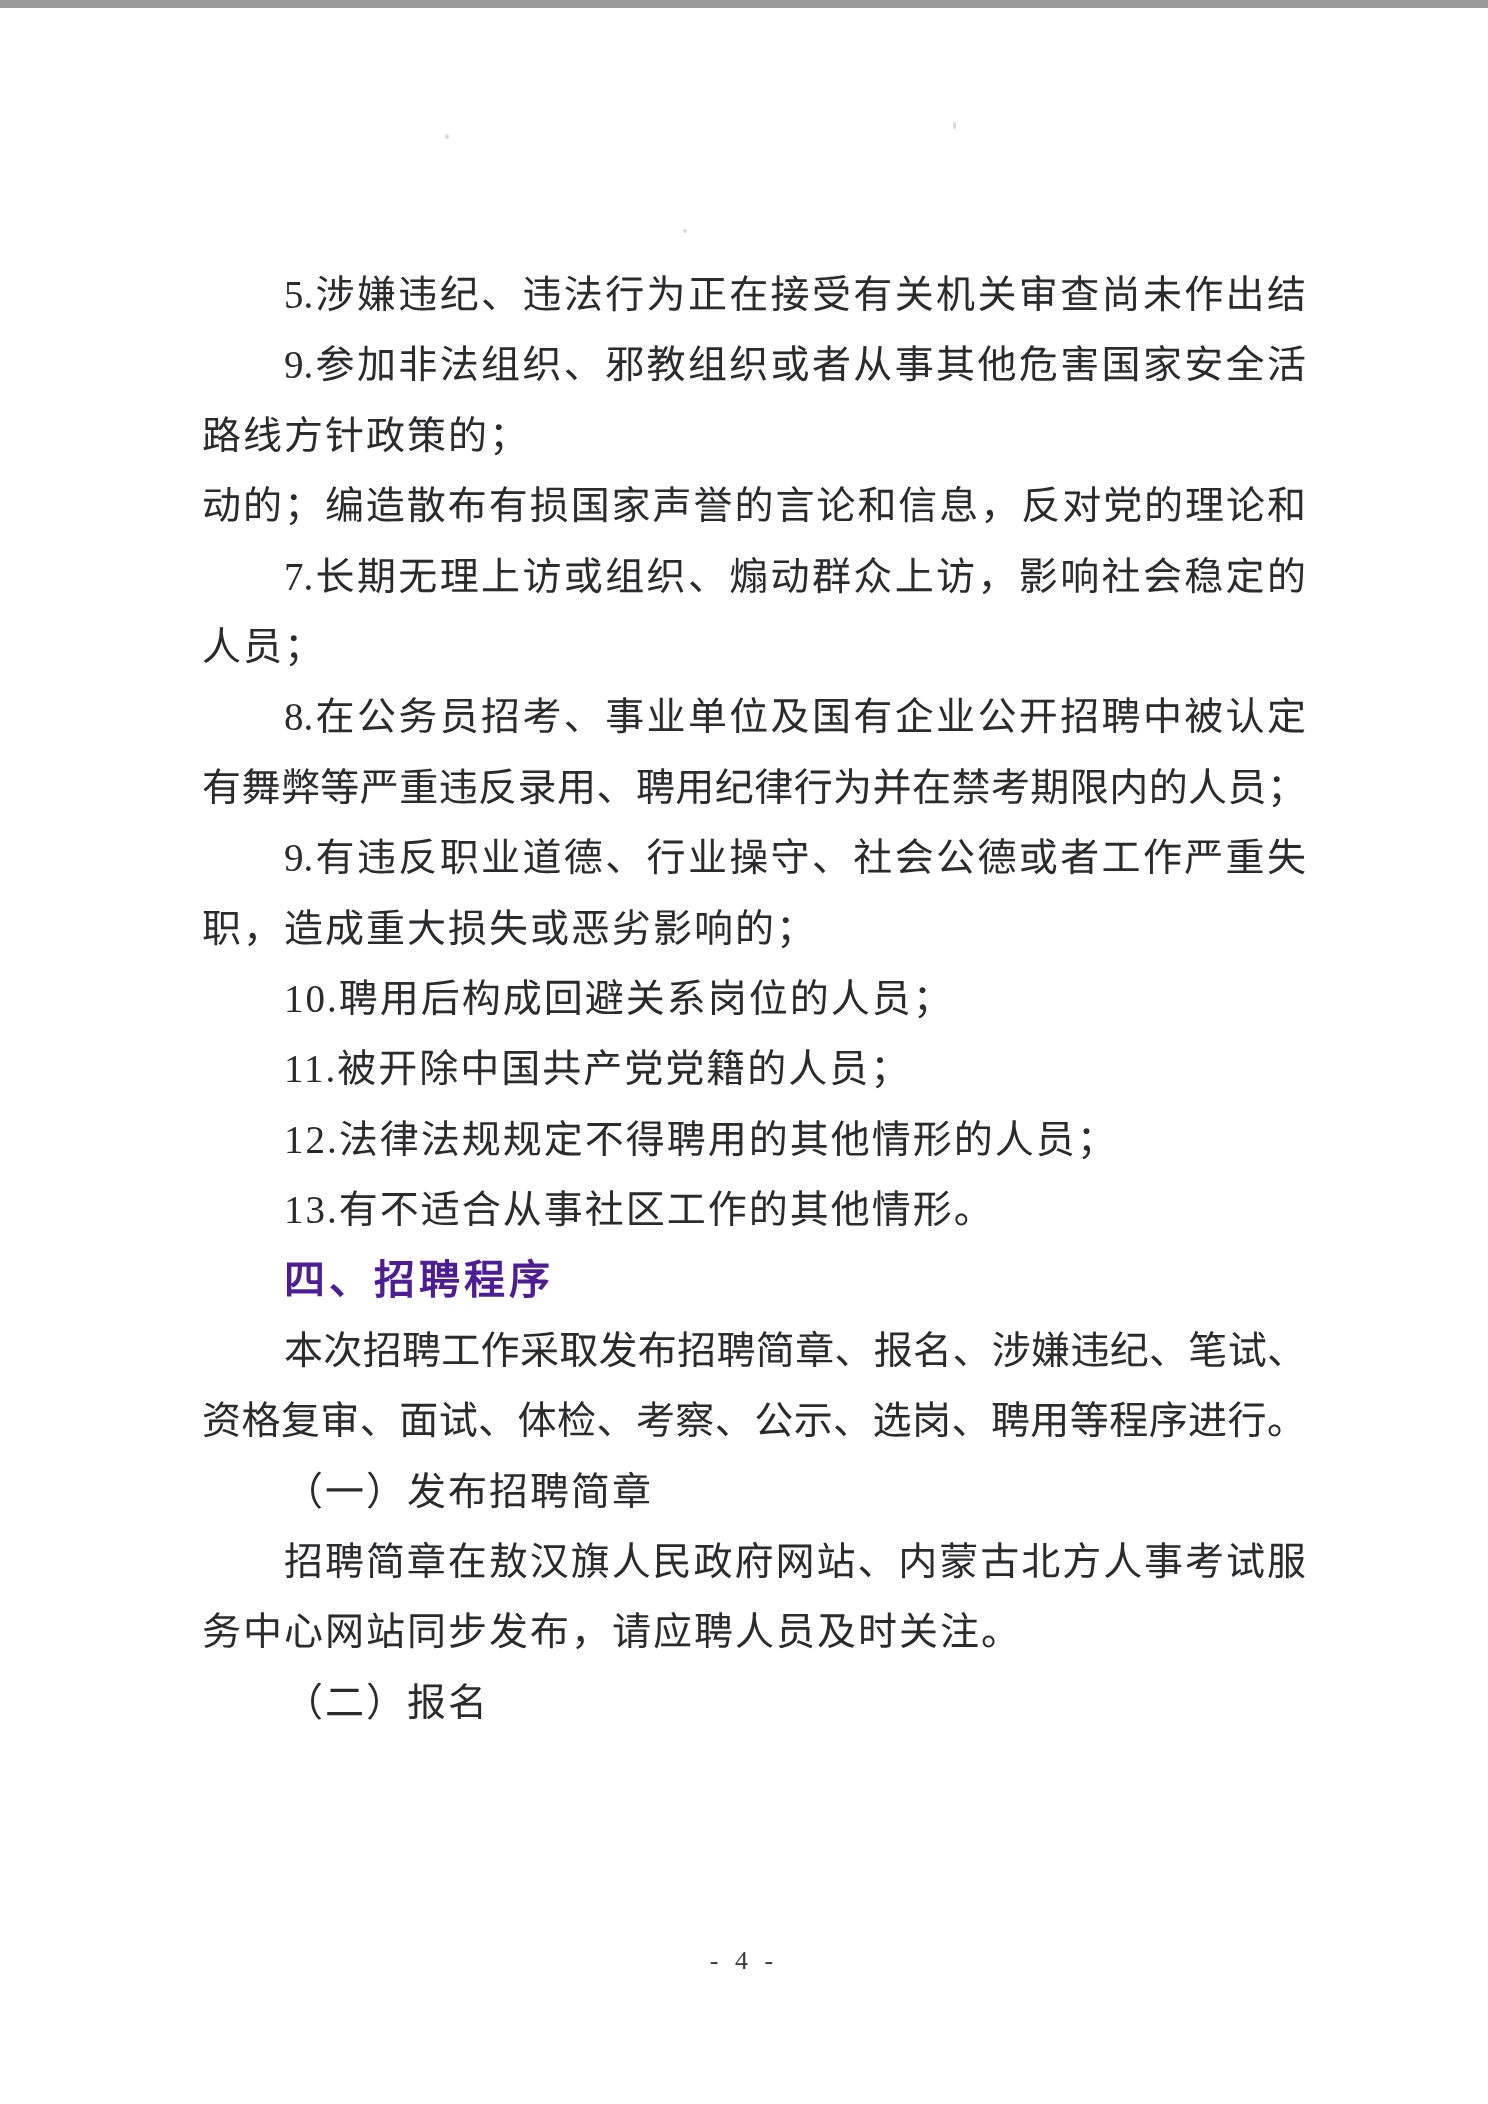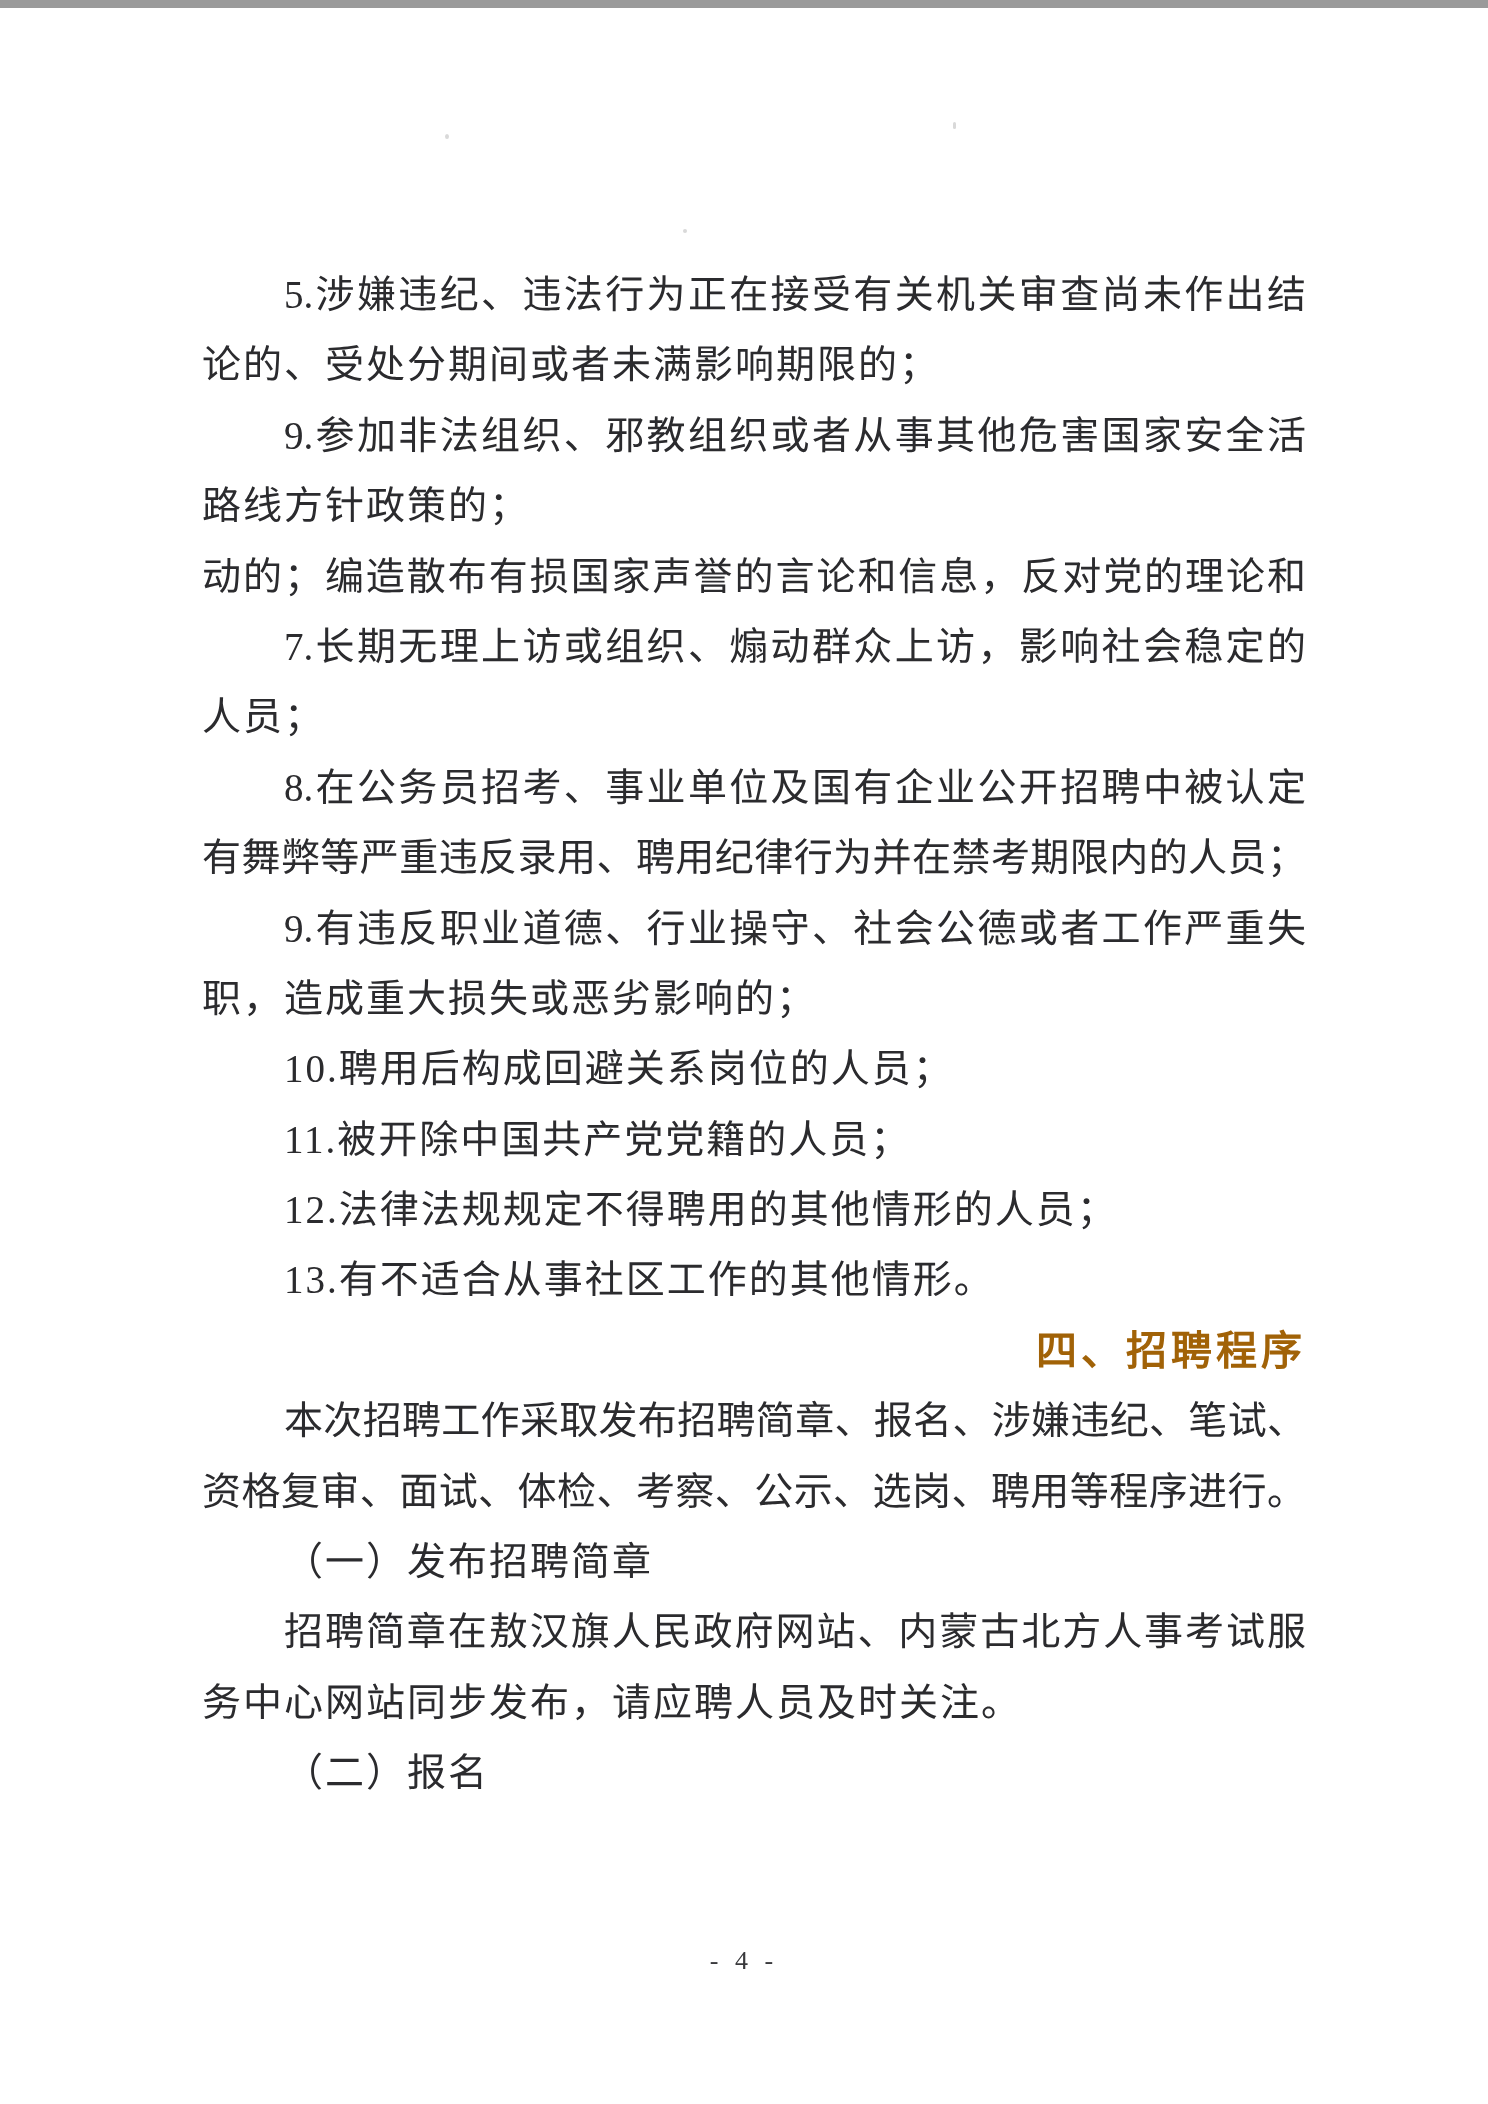--- a/index.html
+++ b/index.html
@@ -42,22 +42,21 @@
   
   .line.indent {
     padding-left: 82px;
   }
   
   .line.heading {
     font-family: Liberation Serif, serif;
     font-weight: 700;
     font-size: 41px;
     letter-spacing: 4px;
-    color: #a16207;
-    text-align: right;
+    color: #4c1d95;
   }
   .footer {
     position: absolute;
     top: 1938px;
     left: 0;
     width: 100%;
     text-align: center;
     font-size: 26px;
     letter-spacing: 5px;
     color: #3a3a3d;
@@ -76,21 +75,20 @@
 <body>
 
 <div class="page">
 
   <div class="speck s1"></div>
   <div class="speck s2"></div>
   <div class="speck s3"></div>
 
   <div class="content">
     <div class="line indent fill">5.涉嫌违纪、违法行为正在接受有关机关审查尚未作出结</div>
-    <div class="line">论的、受处分期间或者未满影响期限的；</div>
     <div class="line indent fill">9.参加非法组织、邪教组织或者从事其他危害国家安全活</div>
     <div class="line">路线方针政策的；</div>
     <div class="line fill">动的；编造散布有损国家声誉的言论和信息，反对党的理论和</div>
     <div class="line indent fill">7.长期无理上访或组织、煽动群众上访，影响社会稳定的</div>
     <div class="line">人员；</div>
     <div class="line indent fill">8.在公务员招考、事业单位及国有企业公开招聘中被认定</div>
     <div class="line fill">有舞弊等严重违反录用、聘用纪律行为并在禁考期限内的人员；</div>
     <div class="line indent fill">9.有违反职业道德、行业操守、社会公德或者工作严重失</div>
     <div class="line">职，造成重大损失或恶劣影响的；</div>
     <div class="line indent">10.聘用后构成回避关系岗位的人员；</div>

